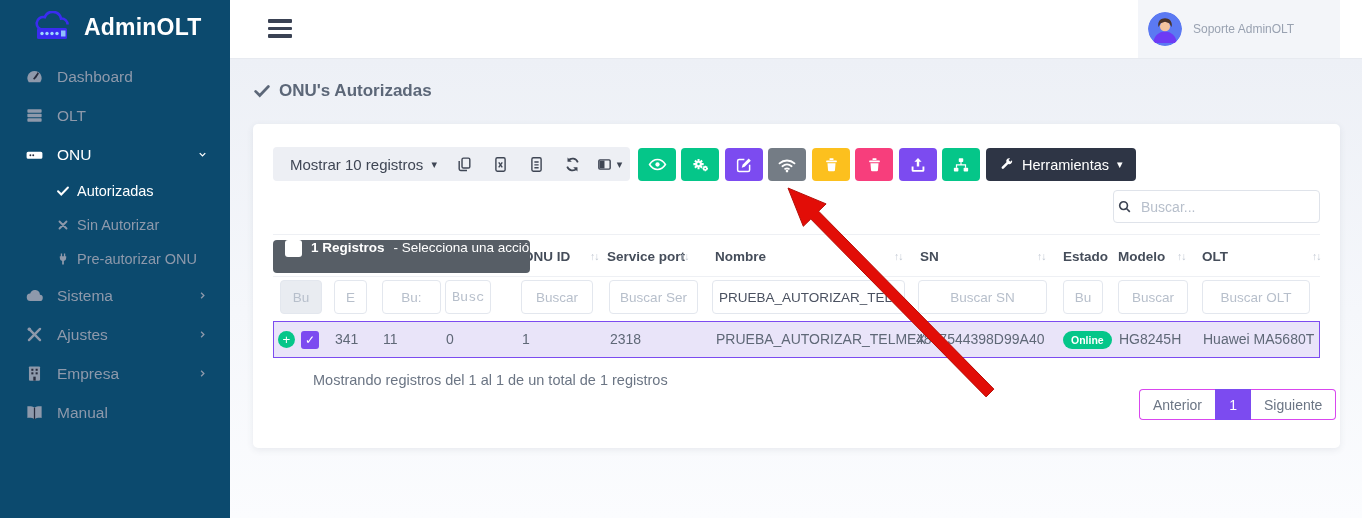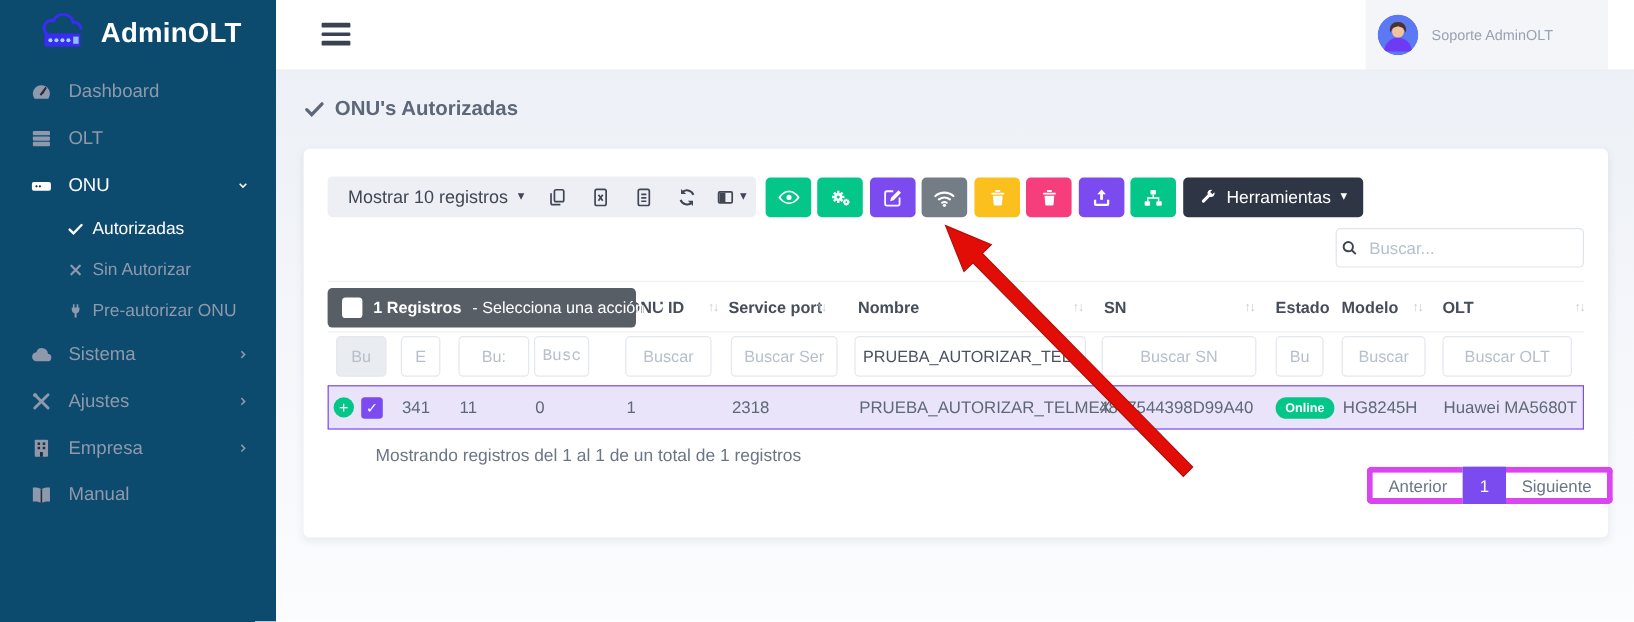--- a/index.html
+++ b/index.html
@@ -64,21 +64,21 @@
   .search input::placeholder { color:#b7bfcb; }
 
   
   .thead { position:absolute; left:20px; top:110px; width:1047px; height:43px;
            border-top:1px solid #eef0f4; border-bottom:1px solid #eef0f4; }
   .th { position:absolute; top:0; height:43px; line-height:43px; font-size:13.5px; font-weight:bold;
         color:#454d5a; cursor:pointer; white-space:nowrap; }
   .sort { position:absolute; top:0; height:43px; line-height:43px; font-size:10.5px; color:#c5cbd5;
           letter-spacing:-1px; cursor:pointer; }
   .bulkbar { position:absolute; left:0; top:5px; width:257px; height:33px; background:#575e66;
-             border-radius:4px; display:flex; align-items:center; gap:9px; padding:0 12px;
+             border-radius:4px; display:flex; gap:9px; padding:0 12px;
              color:#fff; font-size:13.5px; z-index:3; white-space:nowrap; }
   .bulkbar .cb { width:17px; height:17px; background:#fff; border-radius:3px; flex-shrink:0; cursor:pointer; }
   .bulkbar b { font-weight:bold; }
   .bulkbar .caret { margin-left:2px; }
 
   
   .filters { position:absolute; left:20px; top:156px; width:1047px; height:35px; }
   .fin { position:absolute; height:34px; border:1px solid #e3e7ee; border-radius:4px; background:#fff;
          font-size:13.5px; color:#4a5160; text-align:center; padding:0 6px; outline:none;
          font-family:"Liberation Sans",sans-serif; }
@@ -96,21 +96,21 @@
            border-radius:3px; color:#fff; font-size:12px; display:flex; align-items:center;
            justify-content:center; cursor:pointer; }
   .pill { position:absolute; left:789px; top:9px; height:18px; padding:0 8px; background:#05c689;
           color:#fff; font-size:10.5px; font-weight:bold; border-radius:9px;
           display:flex; align-items:center; }
 
   .tfoot { position:absolute; left:20px; top:248px; font-size:14.5px; color:#6b7584;margin-left:40px; }
 
   
   .pag { position:absolute; left:886px; top:265px; height:31px; display:flex; }
-  .pag button { border:5px solid #d946ef; background:#fff; color:#6b7584; font-size:14px;
+  .pag button { border:1px solid #d946ef; background:#fff; color:#6b7584; font-size:14px;
                 padding:0 13px; cursor:pointer; font-family:"Liberation Sans",sans-serif; }
   .pag .pag-prev { border-radius:4px 0 0 4px; border-right:none; }
   .pag .pag-cur { background:#7c4bf0; border-color:#7c4bf0; color:#fff; width:36px; padding:0; }
   .pag .pag-next { border-radius:0 4px 4px 0; border-left:none; }
 
   .arrow-overlay { position:absolute; left:0; top:0; width:1362px; height:518px;
                    pointer-events:none; z-index:60; }
   .ic { display:block; }
 </style>
 </head>

